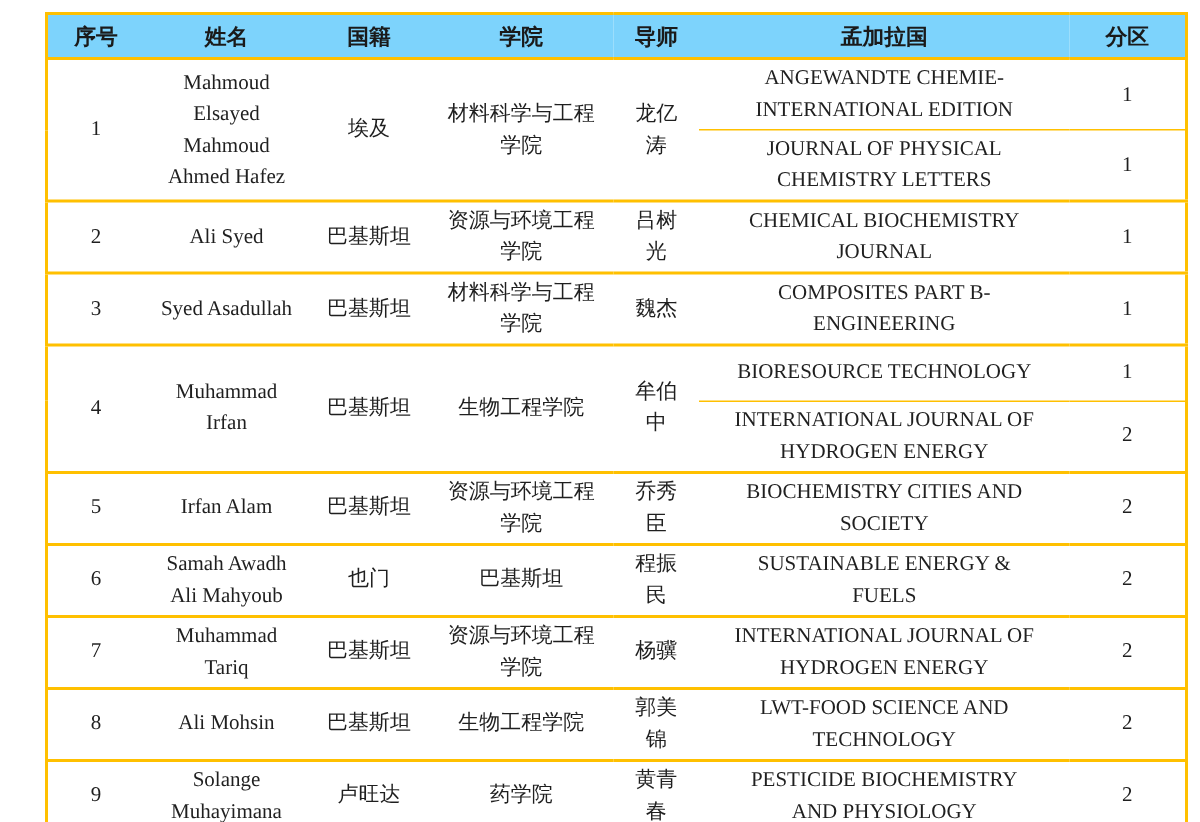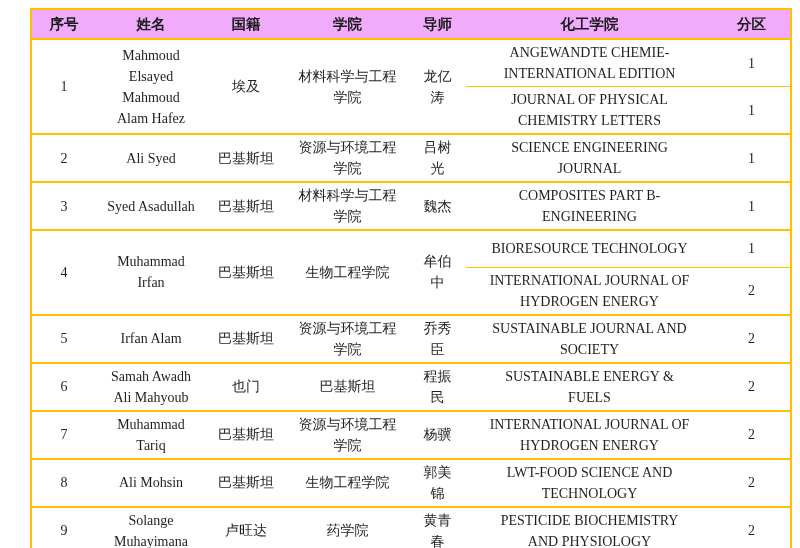--- a/index.html
+++ b/index.html
@@ -2,21 +2,21 @@
 <html><head>
 <meta charset="utf-8">
 <style>
   html,body{margin:0;padding:0;background:#ffffff;width:800px;height:548px;overflow:hidden;}
   .page{position:absolute;left:30px;top:8px;width:760px;}
   table{border-collapse:collapse;table-layout:fixed;width:760px;
         font-family:"Liberation Serif","DejaVu Serif",serif;color:#1f1f1f;}
   col.c-index{width:65px;} col.c-name{width:110px;} col.c-nat{width:80px;}
   col.c-college{width:123px;} col.c-advisor{width:57px;} col.c-journal{width:247px;}
   col.c-quart{width:78px;}
-  th{background:#f0abfc;color:#1a1a1a;font-family:"Liberation Sans","DejaVu Sans",sans-serif;
+  th{background:#7dd3fc;color:#1a1a1a;font-family:"Liberation Sans","DejaVu Sans",sans-serif;
      font-weight:700;font-size:14.5px;padding:2px 4px;text-align:center;vertical-align:middle;}
   td{font-size:14px;line-height:21px;padding:2px 8px;text-align:center;vertical-align:middle;
      white-space:pre-line;}
   table, tr.main > td:first-child{border-left:2px solid #FFC000;}
   table{border:2px solid #FFC000;border-bottom-width:3px;}
   tr.main > td{border-top:2px solid #FFC000;}
   td.sub-divide{border-top:1.5px solid #FFC000;}
   td.num{font-size:14px;}
 </style>
 </head>
@@ -33,32 +33,32 @@
         <col class="c-journal">
         <col class="c-quart">
   </colgroup>
   <thead>
     <tr style="height:30px;">
       <th>序号</th>
       <th>姓名</th>
       <th>国籍</th>
       <th>学院</th>
       <th>导师</th>
-      <th>化工学院</th>
+      <th>孟加拉国</th>
       <th>分区</th>
     </tr>
   </thead>
   <tbody>
 
     <tr class="main" style="height:46px;">
       <td class="num" rowspan="2">1</td>
       <td rowspan="2">Mahmoud
 Elsayed
 Mahmoud
-Alam Hafez</td>
+Ahmed Hafez</td>
       <td rowspan="2">埃及</td>
       <td rowspan="2">材料科学与工程
 学院</td>
       <td rowspan="2">龙亿涛</td>
       <td>ANGEWANDTE CHEMIE-
 INTERNATIONAL EDITION</td>
       <td class="num">1</td>
     </tr>
     <tr style="height:46px;">
       <td class="sub-divide">JOURNAL OF PHYSICAL
@@ -66,21 +66,21 @@
       <td class="sub-divide num">1</td>
     </tr>
 
     <tr class="main" style="height:47px;">
       <td class="num">2</td>
       <td>Ali Syed</td>
       <td>巴基斯坦</td>
       <td>资源与环境工程
 学院</td>
       <td>吕树光</td>
-      <td>SCIENCE ENGINEERING
+      <td>CHEMICAL BIOCHEMISTRY
 JOURNAL</td>
       <td class="num">1</td>
     </tr>
 
     <tr class="main" style="height:48px;">
       <td class="num">3</td>
       <td>Syed Asadullah</td>
       <td>巴基斯坦</td>
       <td>材料科学与工程
 学院</td>
@@ -106,21 +106,21 @@
       <td class="sub-divide num">2</td>
     </tr>
 
     <tr class="main" style="height:44px;">
       <td class="num">5</td>
       <td>Irfan Alam</td>
       <td>巴基斯坦</td>
       <td>资源与环境工程
 学院</td>
       <td>乔秀臣</td>
-      <td>SUSTAINABLE JOURNAL AND
+      <td>BIOCHEMISTRY CITIES AND
 SOCIETY</td>
       <td class="num">2</td>
     </tr>
 
     <tr class="main" style="height:45px;">
       <td class="num">6</td>
       <td>Samah Awadh
 Ali Mahyoub</td>
       <td>也门</td>
       <td>巴基斯坦</td>

